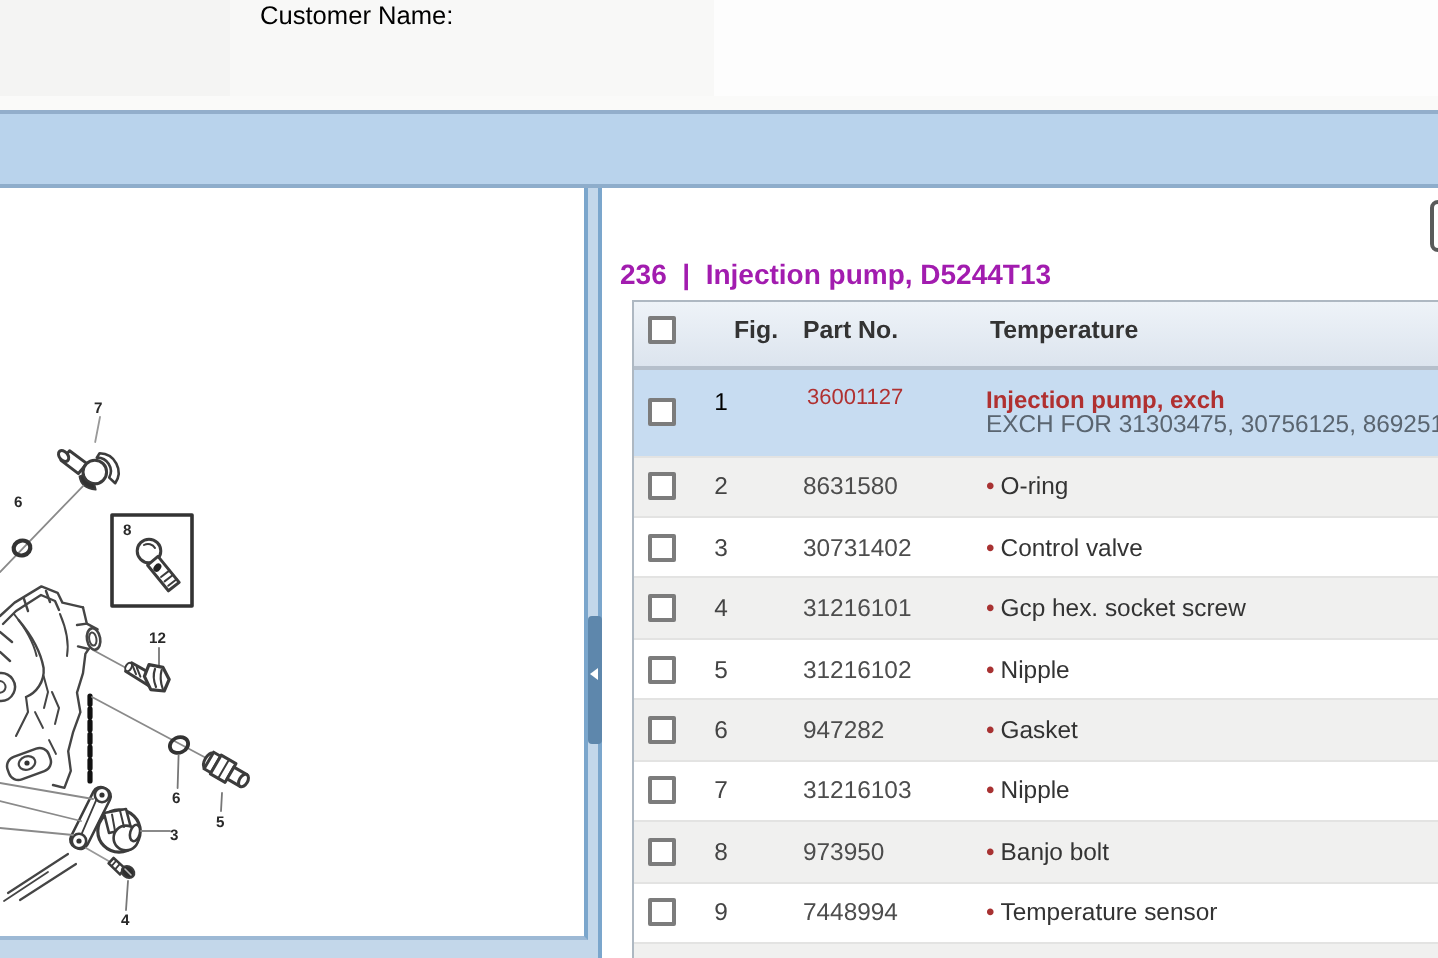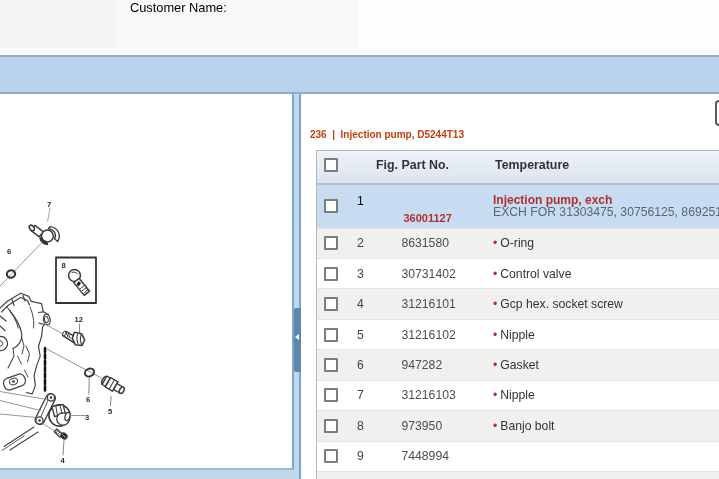--- a/index.html
+++ b/index.html
@@ -9,21 +9,21 @@
 .top{left:0;top:0;width:719px;height:48px;background:#f4f4f3}
 .wstrip{left:0;top:48px;width:719px;height:7px;background:#fafaf9}
 .custbox{left:115px;top:0;width:242px;height:48px;background:#f8f8f7}
 .topright{left:357px;top:0;width:362px;height:48px;background:#fdfdfd}
 .custlabel{left:130px;top:0px;font-size:12.8px;color:#000000}
 .band{left:0;top:55px;width:719px;height:39px;background:#b9d3ec;border-top:2px solid #93aecb;border-bottom:2px solid #8eadcb}
 .lpanel{left:0;top:94px;width:294px;height:376px;background:#fff;border-right:2px solid #7ba6cc;border-bottom:2px solid #9db9d5}
 .rpanel{left:299px;top:94px;width:420px;height:385px;background:#fff;border-left:2px solid #7ba6cc;overflow:hidden}
 .handle{left:294px;top:308px;width:7px;height:64px;background:#5e87ac;border-radius:2px}
 .handle:before{content:"";position:absolute;left:1px;top:26px;border:3.5px solid transparent;border-right:4.5px solid #fff;border-left:none}
-.rtitle{left:9px;top:35px;font-size:10px;font-weight:bold;color:#c2410c}
+.rtitle{left:9px;top:35px;font-size:14px;font-weight:bold;color:#a21caf}
 .rbtn{left:414px;top:6px;width:14px;height:26px;background:#fff;border:2px solid #5a5a5a;border-radius:4px}
 .tbl{left:15px;top:56px;width:500px;border:1px solid #aeb8c2;border-right:none;border-bottom:none;background:#fff}
 .thead{position:relative;height:34px;background:linear-gradient(#eef3f8,#dce4ee);border-bottom:2px solid #b5bfcb;font-weight:bold;color:#333;font-size:12.4px}
 .row{position:relative;height:30.45px;font-size:12.2px;color:#444;border-top:1px solid #e3e3e2}
 .row1{position:relative;height:42.5px;background:#c7dcf1;font-size:12.2px}
 .gray{background:#f0f0ef}
 .cb{position:absolute;left:7px;width:14px;height:14px;border:2px solid #7c7c7c;border-radius:1px;background:#fff}
 .fig{position:absolute;left:35px;width:17px;text-align:center}
 .pno{position:absolute;left:84.5px;color:#4d4d4d}
 .desc{position:absolute;left:176px;color:#333}
@@ -162,28 +162,28 @@
   <line x1="0" y1="306.5" x2="40.5" y2="316.5" stroke="#8a8a8a" stroke-width="0.9"></line>
   <line x1="0" y1="320" x2="36.5" y2="323.5" stroke="#8a8a8a" stroke-width="0.9"></line>
 </svg>
 
 <div class="abs rpanel">
   <div class="abs rbtn"></div>
   <div class="abs rtitle">236&nbsp; |&nbsp; Injection pump, D5244T13</div>
   <div class="abs tbl">
     <div class="thead">
       <div class="cb vc"></div>
-      <div class="fig vc" style="left:41px;width:40px;text-align:right">Fig.</div>
+      <div class="fig vc" style="left:41px;width:40px;text-align:center">Fig.</div>
       <div class="pno vc" style="color:#333">Part No.</div>
       <div class="desc vc" style="left:178px">Temperature</div>
     </div>
     <div class="row1">
       <div class="cb" style="top:13.5px"></div>
       <div class="fig" style="top:9px">1</div>
-      <div class="pno" style="top:27px;left:86.5px;color:#b03030;font-weight:bold;font-size:11px">36001127</div>
+      <div class="pno" style="top:8px;left:86.5px;color:#b03030;font-weight:normal;font-size:11px">36001127</div>
       <div class="desc" style="top:7.5px;color:#b03030;font-weight:bold;font-size:12px">Injection pump, exch</div>
       <div class="desc" style="top:19.5px;color:#5a6570;font-size:12.2px;white-space:nowrap">EXCH FOR 31303475, 30756125, 8692511, 36050085</div>
     </div>
     <div class="row gray">
         <div class="cb vc"></div>
         <div class="fig vc">2</div>
         <div class="pno vc">8631580</div>
         <div class="desc vc"><span class="bullet">•</span>O-ring</div>
       </div>
     <div class="row">
@@ -219,17 +219,18 @@
     <div class="row gray">
         <div class="cb vc"></div>
         <div class="fig vc">8</div>
         <div class="pno vc">973950</div>
         <div class="desc vc"><span class="bullet">•</span>Banjo bolt</div>
       </div>
     <div class="row">
         <div class="cb vc"></div>
         <div class="fig vc">9</div>
         <div class="pno vc">7448994</div>
+        <div class="desc vc"><span class="bullet">•</span>Temperature sensor</div>
       </div>
     <div class="row gray" style="height:10px"></div>
   </div>
 </div>
 <div class="abs handle"></div>
 
 </body></html>

